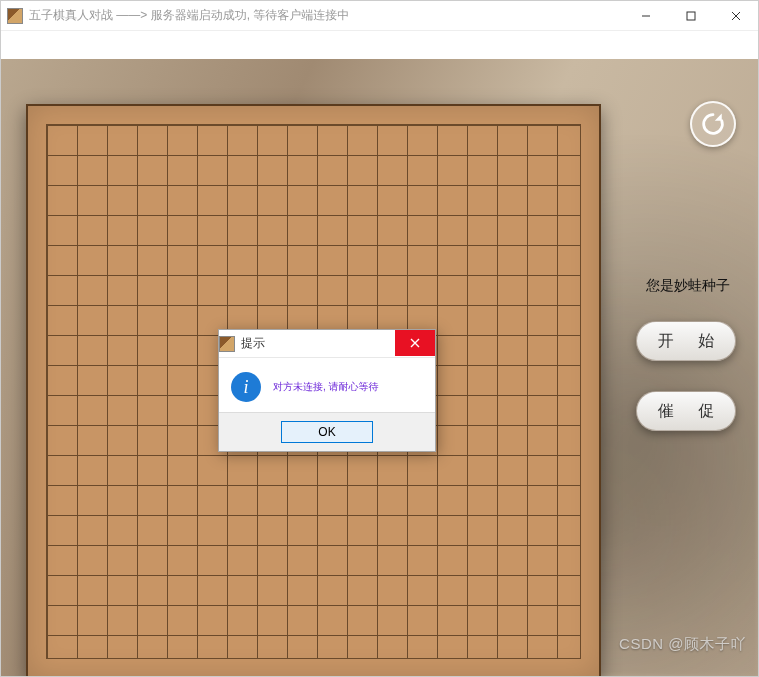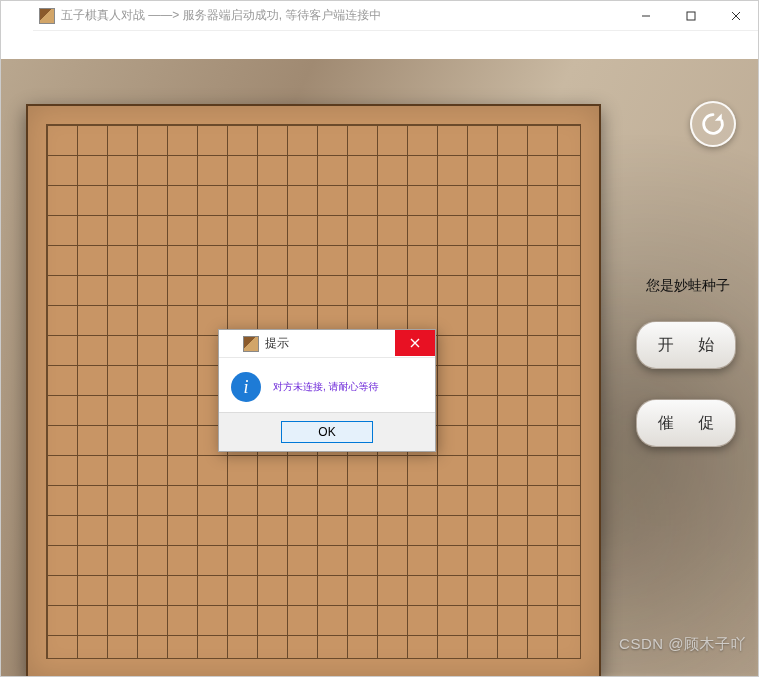--- a/index.html
+++ b/index.html
@@ -22,21 +22,20 @@
   .titlebar {
     height: 30px;
     background: #fff;
     display: flex;
     align-items: center;
     padding-left: 6px;
     color: #999;
     font-size: 12px;
     border-bottom: 1px solid #eee;
     position: relative;
-    margin-left: 32px;
   }
   .titlebar .app-icon {
     width: 16px; height: 16px;
     background: linear-gradient(135deg,#8b5a2b 40%,#d2a568 40%);
     margin-right: 6px;
     border: 1px solid #888;
   }
   .titlebar .controls {
     position: absolute;
     right: 0; top: 0;
@@ -114,21 +113,21 @@
   .side-buttons {
     position: absolute;
     right: 22px;
     top: 262px;
     width: 100px;
     display: flex;
     flex-direction: column;
     gap: 30px;
   }
   .side-buttons button {
-    height: 48px;
+    height: 40px;
     border-radius: 20px;
     border: 1px solid rgba(120,100,80,0.5);
     background: linear-gradient(#fafafa,#e0ddd8);
     box-shadow: 0 3px 8px rgba(0,0,0,0.35);
     font-size: 16px;
     letter-spacing: 10px;
     padding-left: 10px;
     color: #333;
     cursor: pointer;
     text-align: center;
@@ -142,21 +141,21 @@
     background: #fff;
     border: 1px solid #a6a6a6;
     box-shadow: 2px 3px 14px rgba(0,0,0,0.35);
     font-size: 12px;
   }
   .dialog .dlg-title {
     height: 28px;
     background: #fff;
     display: flex;
     align-items: center;
-    padding-left: 24px;
+    padding-left: 0;
     color: #333;
     position: relative;
     border-bottom: 1px solid #e8e8e8;
   }
   .dialog .dlg-title .dlg-icon {
     width: 16px; height: 16px;
     background: linear-gradient(135deg,#8b5a2b 40%,#d2a568 40%);
     margin-right: 6px;
     border:1px solid #888;
   }

